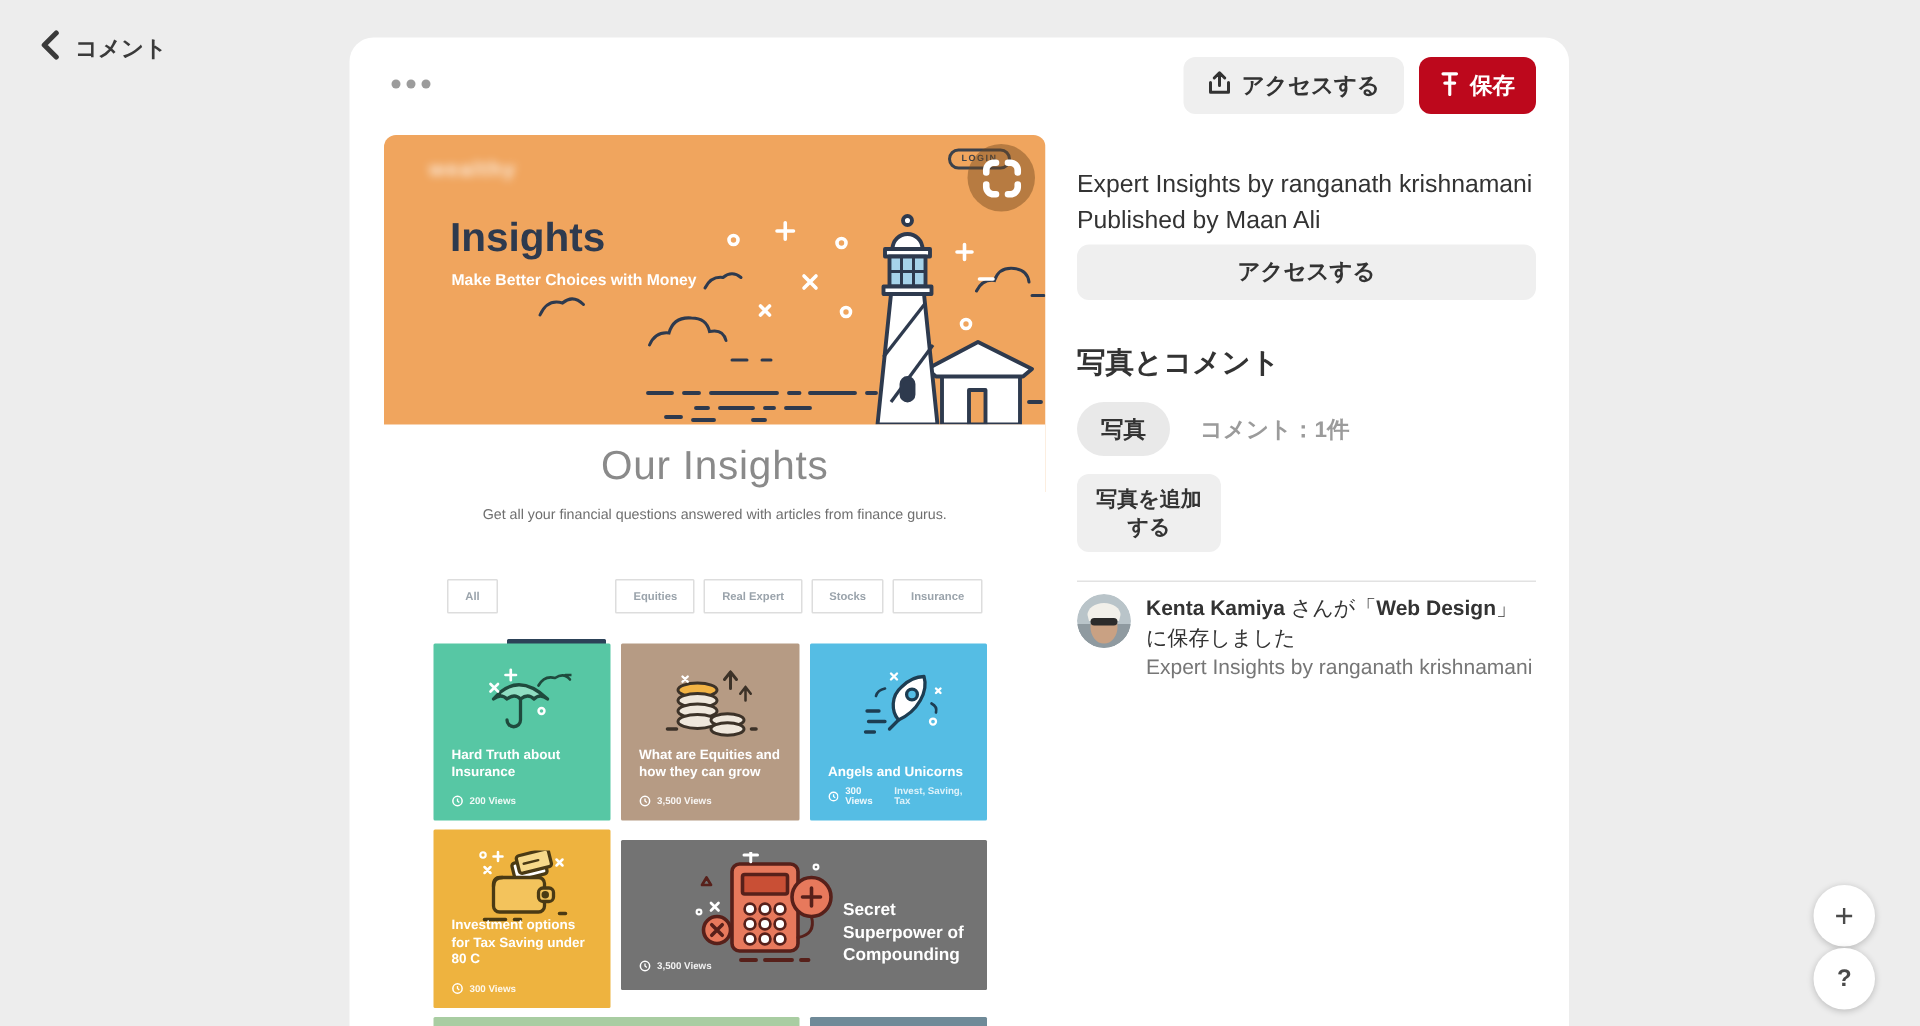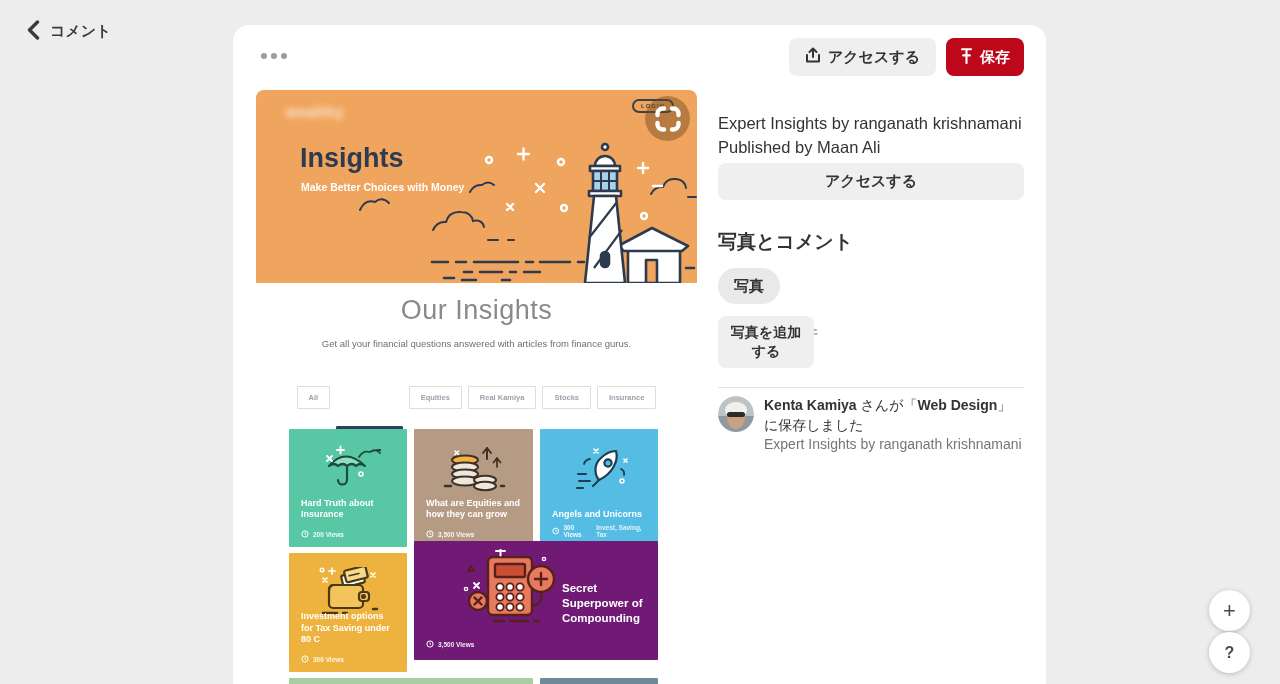--- a/index.html
+++ b/index.html
@@ -52,36 +52,36 @@
   .insight-card { position:absolute; border-radius:1px; overflow:hidden; }
   .ic-title { position:absolute; left:12px; bottom:26px; right:10px; color:#fff; font-weight:700;
               font-size:9px; line-height:1.3; }
   .ic-meta { position:absolute; left:12px; bottom:9px; right:8px; display:flex; align-items:center; gap:4px;
              color:rgba(255,255,255,.9); font-size:6.5px; font-weight:600; }
   .ic-tags { margin-left:auto; color:rgba(255,255,255,.8); }
   .card-teal   { left:0;   top:0;   width:118px; height:118px; background:#57c7a4; }
   .card-tan    { left:125px;top:0;  width:119px; height:118px; background:#b69b84;padding-left:26px; }
   .card-blue   { left:251px;top:0;  width:118px; height:118px; background:#55bde4; }
   .card-yellow { left:0;   top:124px; width:118px; height:119px; background:#eeb33f; }
-  .card-salmon { left:125px;top:112px; width:244px; height:119px; background:#701a75; }
+  .card-salmon { left:125px;top:131px; width:244px; height:100px; background:#737373; }
   .card-salmon .ic-title { left:148px; bottom:auto; top:40px; font-size:11.5px; }
   .card-salmon .ic-meta { bottom:12px; }
   .card-green  { left:0;   top:249px; width:244px; height:12px; background:#a9cda2; }
   .card-slate  { left:251px;top:249px; width:118px; height:12px; background:#6f8a98; }
   .ic-art { position:absolute; left:0; top:14px; width:100%; display:flex; justify-content:center; }
   .card-salmon .ic-art { justify-content:flex-start; padding-left:38px; top:8px; }
 
   
   .details { position:absolute; left:485px; top:0; width:306px; }
   .pin-title { position:absolute; left:0; top:87px; width:306px; font-size:16.5px; line-height:1.45; color:#333; }
   .access-btn { position:absolute; left:0; top:138px; width:306px; height:37px; background:#efefef;
                 border:none; border-radius:8px; font-family:inherit; font-size:15px; font-weight:700;
                 color:#333; cursor:pointer; }
   .section-heading { position:absolute; left:0; top:204px; font-size:19px; font-weight:700; color:#333; }
-  .tabs { position:absolute; left:0; top:243px; display:flex; align-items:flex-start; gap:20px;flex-direction:column; }
+  .tabs { position:absolute; left:0; top:243px; display:flex; align-items:center; gap:20px; }
   .tab-photos { background:#e9e9e9; border:none; border-radius:18px; height:36px; padding:0 16px;
                 font-family:inherit; font-size:15px; font-weight:700; color:#333; cursor:pointer; }
   .tab-comments { background:none; border:none; font-family:inherit; font-size:15px; font-weight:700;
                   color:#9b9b9b; cursor:pointer; }
   .prompt-row { position:absolute; left:0; top:291px; width:306px; display:flex; gap:14px; }
   .prompt-text { width:196px; font-size:14px; line-height:1.5; color:#4a4a4a; }
   .add-photo-btn { width:96px; height:52px; background:#efefef; border:none; border-radius:8px;
                    font-family:inherit; font-size:14px; font-weight:700; color:#333; cursor:pointer;
                    line-height:1.35; padding:0 8px; }
   .divider { position:absolute; left:0; top:362px; width:306px; height:1px; background:#e2e2e2; }
@@ -202,21 +202,21 @@
     </div>
 
     <div class="site-body">
       <div class="our-insights">Our Insights</div>
       <div class="site-sub">Get all your financial questions answered with articles from finance gurus.</div>
 
       <div class="filters">
         <button class="filter-btn">All</button>
         <button class="filter-btn active">Mutual fund</button>
         <button class="filter-btn">Equities</button>
-        <button class="filter-btn">Real Kamiya</button>
+        <button class="filter-btn">Real Expert</button>
         <button class="filter-btn">Stocks</button>
         <button class="filter-btn">Insurance</button>
       </div>
 
       <div class="cards-grid">
 
         <div class="insight-card card-teal">
           <div class="ic-art">
             <svg width="66" height="50" viewBox="0 0 66 50" fill="none" stroke="#1f4a3d" stroke-width="2.2" stroke-linecap="round" stroke-linejoin="round">
               <path d="M44 14 q4 -7 11 -5 q6 -4 10 1 M62 7 h4" stroke-width="1.8"></path>

